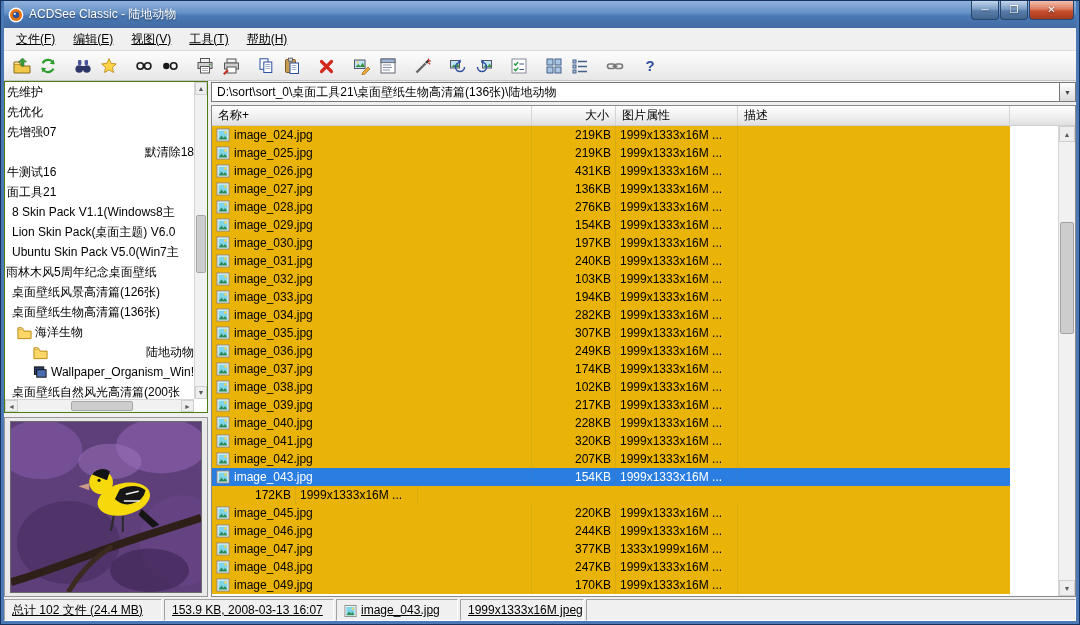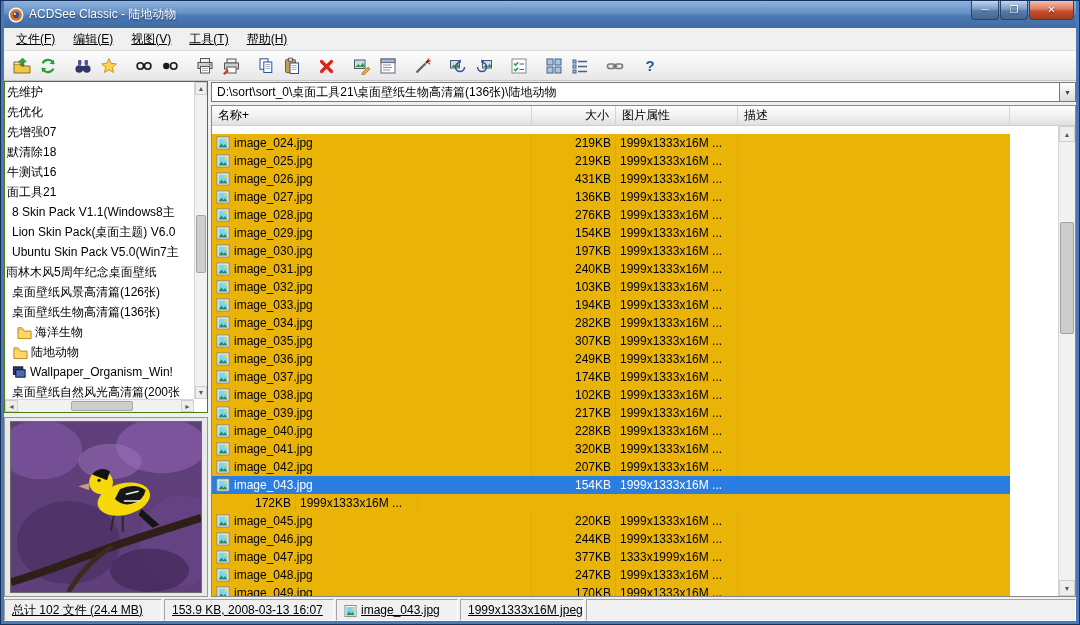--- a/index.html
+++ b/index.html
@@ -52,21 +52,21 @@
   .preview svg{width:192px;height:172px;border:1px solid #6a6a6a;display:block;}
 
   
   .addressbar{height:24px;display:flex;align-items:center;padding:1px 0 3px 0;}
   .address-input{flex:1;height:20px;border:1px solid #787878;border-right:none;background:#fff;
     font:12px "Liberation Sans","DejaVu Sans",sans-serif;padding:0 5px;outline:none;}
   .address-drop{width:17px;height:20px;border:1px solid #787878;background:linear-gradient(#fefefe,#dcdcdc);
     display:flex;align-items:center;justify-content:center;font-size:7px;color:#444;}
 
   
-  .list-wrap{flex:1;min-height:0;border:1px solid #898989;background:#fff;display:flex;flex-direction:column;position:relative;gap:8px;}
+  .list-wrap{flex:1;min-height:0;border:1px solid #898989;background:#fff;display:flex;flex-direction:column;position:relative;}
   .lheader{height:20px;flex:0 0 20px;display:flex;background:linear-gradient(#ffffff,#f0f0f0 55%,#e0e0e0);border-bottom:1px solid #cfcfcf;padding-right:17px;}
   .hcell{border-right:1px solid #d4d4d4;padding:0 6px;display:flex;align-items:center;overflow:hidden;white-space:nowrap;}
   .hcell.name{width:320px;}
   .hcell.size{width:84px;justify-content:flex-end;}
   .hcell.props{width:122px;}
   .hcell.desc{width:272px;font-family:Liberation Serif, serif;}
   .hcell.fill{flex:1;border-right:none;}
   .lbody{flex:1;overflow:hidden;background:#fff;}
   .frow{height:18px;display:flex;width:798px;background:#eab308;cursor:default;}
   .frow.sel{background:#2a7de1;color:#fff;}
@@ -289,21 +289,21 @@
         <div class="tree">
             <div class="tree-item" style="padding-left: 2px;">
               <span>先维护</span>
             </div>
             <div class="tree-item" style="padding-left: 2px;">
               <span>先优化</span>
             </div>
             <div class="tree-item" style="padding-left: 2px;">
               <span>先增强07</span>
             </div>
-            <div class="tree-item" style="padding-left: 2px;">
+            <div class="tree-item" style="padding-left: 2px; justify-content: flex-end;">
               <span>默清除18</span>
             </div>
             <div class="tree-item" style="padding-left: 2px;">
               <span>牛测试16</span>
             </div>
             <div class="tree-item" style="padding-left: 2px;">
               <span>面工具21</span>
             </div>
             <div class="tree-item" style="padding-left: 7px;">
               <span>8 Skin Pack V1.1(Windows8主</span>
@@ -325,30 +325,30 @@
             </div>
             <div class="tree-item" style="padding-left: 12px;">
               <span style="display: flex;">
                 <svg viewBox="0 0 16 16">
                   <path d="M1 4.5h5l1.5 2H15v8H1z" fill="#ffd769" stroke="#b8860b"></path>
                   <path d="M1 4.5V3h4.5L7 4.5" fill="#ffe9a8" stroke="#b8860b"></path>
                 </svg>
               </span>
               <span>海洋生物</span>
             </div>
-            <div class="tree-item" style="padding-left: 8px;">
+            <div class="tree-item" style="padding-left: 28px; justify-content: space-between;">
               <span style="display: flex;">
                 <svg viewBox="0 0 16 16">
                   <path d="M1 4.5h5l1.5 2H15v8H1z" fill="#ffd769" stroke="#b8860b"></path>
                   <path d="M1 4.5V3h4.5L7 4.5" fill="#ffe9a8" stroke="#b8860b"></path>
                 </svg>
               </span>
               <span>陆地动物</span>
             </div>
-            <div class="tree-item" style="padding-left: 7px;">
+            <div class="tree-item" style="padding-left: 7px; justify-content: flex-end;">
               <span style="display: flex;">
                 <svg viewBox="0 0 16 16">
                   <rect x="1.5" y="2" width="10" height="8" fill="#2c3e70" stroke="#111"></rect>
                   <rect x="4" y="5" width="10" height="8" fill="#4a6db0" stroke="#111"></rect>
                 </svg>
               </span>
               <span>Wallpaper_Organism_Win!</span>
             </div>
             <div class="tree-item" style="padding-left: 7px;">
               <span>桌面壁纸自然风光高清篇(200张</span>

